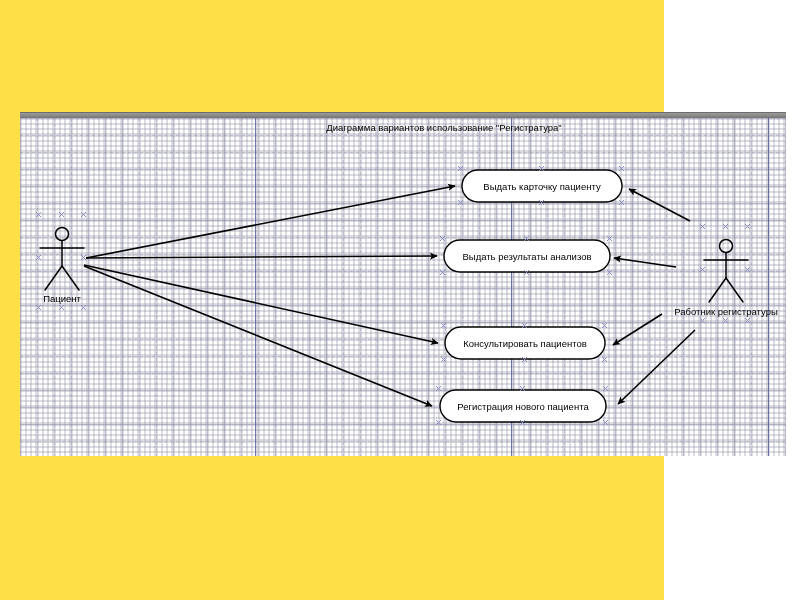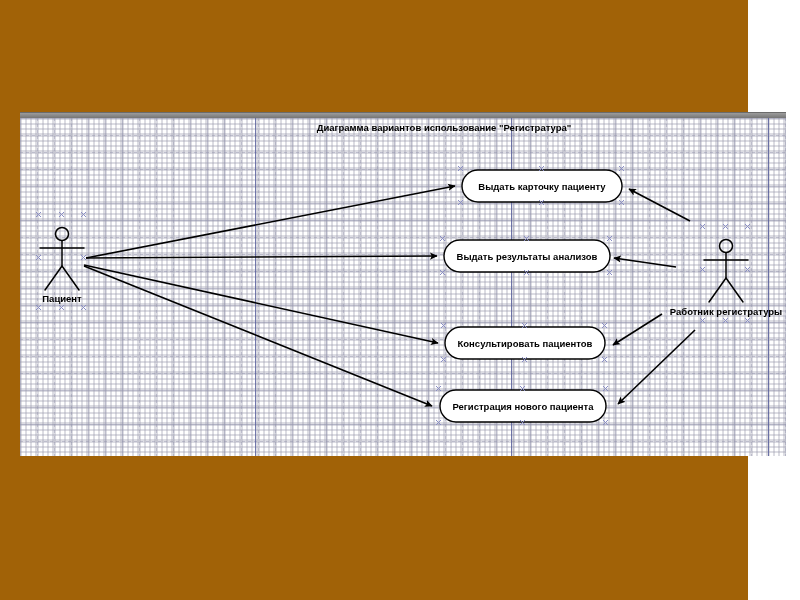--- a/index.html
+++ b/index.html
@@ -7,24 +7,23 @@
     padding: 0;
     background: #ffffff;
     width: 800px;
     height: 600px;
     overflow: hidden;
     font-family: "Liberation Sans", sans-serif;
   }
 
   #stage {
     position: relative;
-    width: 748px;
+    width: 664px;
     height: 600px;
-    background: #a16207;
-    font-weight: bold;
+    background: #fde047;
   }
 
   
   #canvas {
     position: absolute;
     left: 20px;
     top: 118px;
     width: 766px;
     height: 338px;
     background-color: #ffffff;

